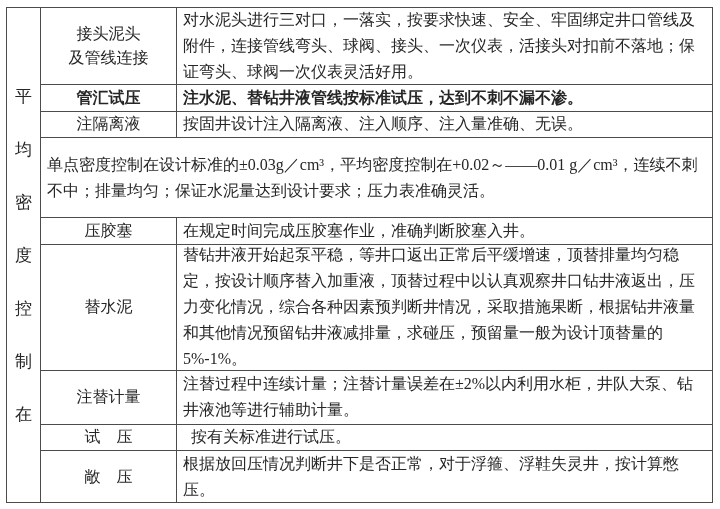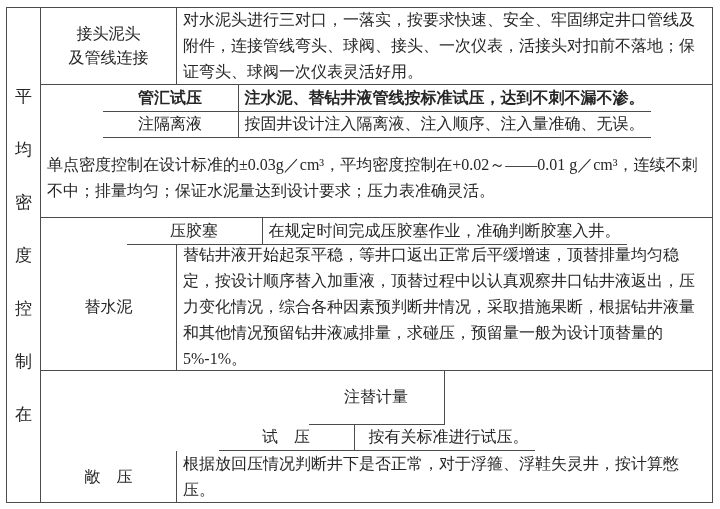--- a/index.html
+++ b/index.html
@@ -39,21 +39,20 @@
     line-height: 53px;
     text-align: center;
     word-break: break-all;
     letter-spacing: 0;
   }
   
   .rows {
     flex: 1 1 auto;
     display: flex;
     flex-direction: column;
-    align-items: center;
   }
   .row {
     display: flex;
     border-bottom: 1px solid #4c4c4c;
     box-sizing: border-box;
   }
   .row:last-child { border-bottom: none; flex: 1 1 auto; }
   .label-cell {
     width: 136px;
     flex: 0 0 136px;
@@ -146,20 +145,23 @@
       </div>
       <div class="desc-cell">
         <span class="desc-text">替钻井液开始起泵平稳，等井口返出正常后平缓增速，顶替排量均匀稳定，按设计顺序替入加重液，顶替过程中以认真观察井口钻井液返出，压力变化情况，综合各种因素预判断井情况，采取措施果断，根据钻井液量和其他情况预留钻井液减排量，求碰压，预留量一般为设计顶替量的 5%-1%。</span>
       </div>
     </div>
 
     <div class="row r7">
       <div class="label-cell">
         <span class="label-text">注替计量</span>
       </div>
+      <div class="desc-cell">
+        <span class="desc-text">注替过程中连续计量；注替计量误差在±2%以内利用水柜，井队大泵、钻井液池等进行辅助计量。</span>
+      </div>
     </div>
 
     <div class="row r8">
       <div class="label-cell">
         <span class="label-text">试　压</span>
       </div>
       <div class="desc-cell">
         <span class="desc-text">按有关标准进行试压。</span>
       </div>
     </div>

